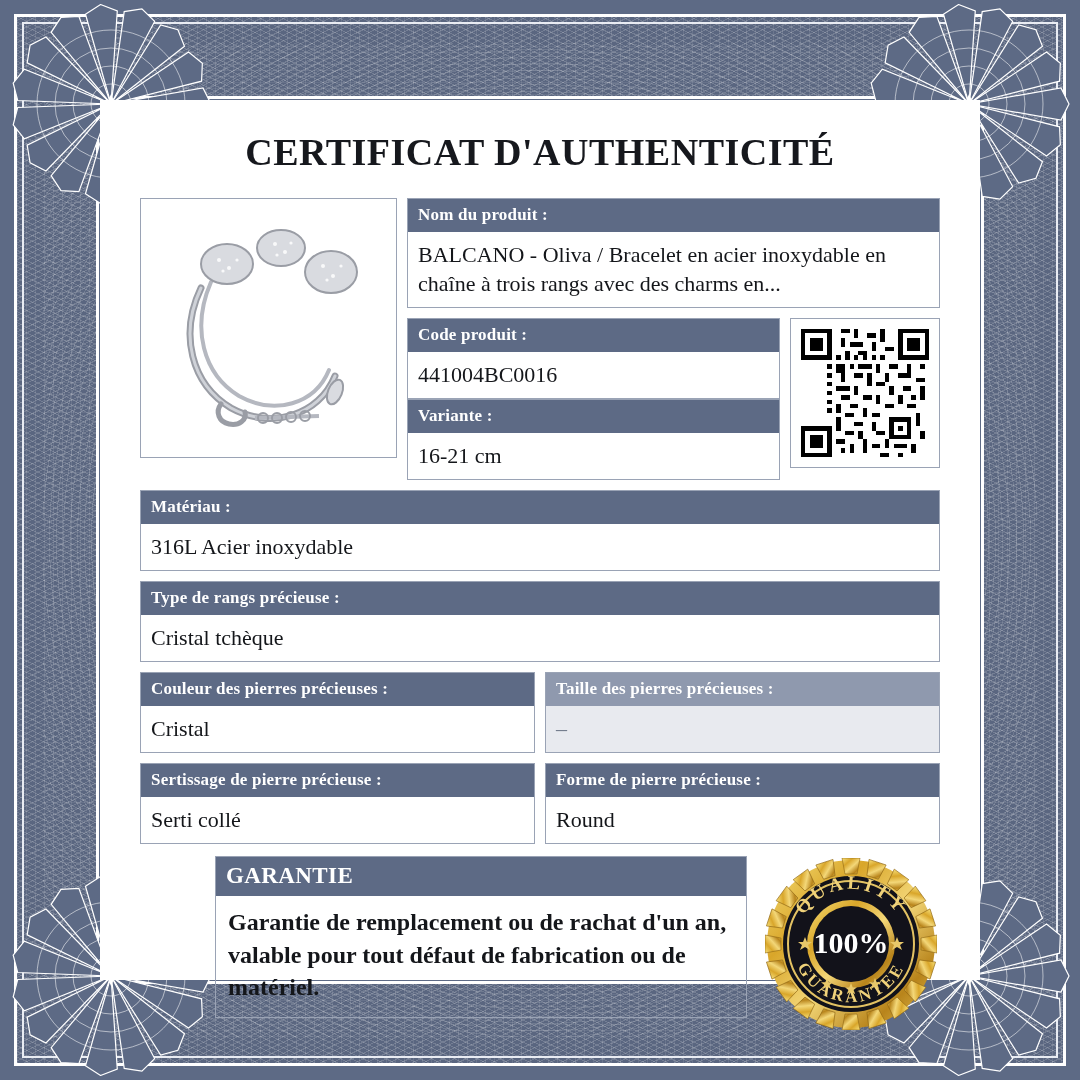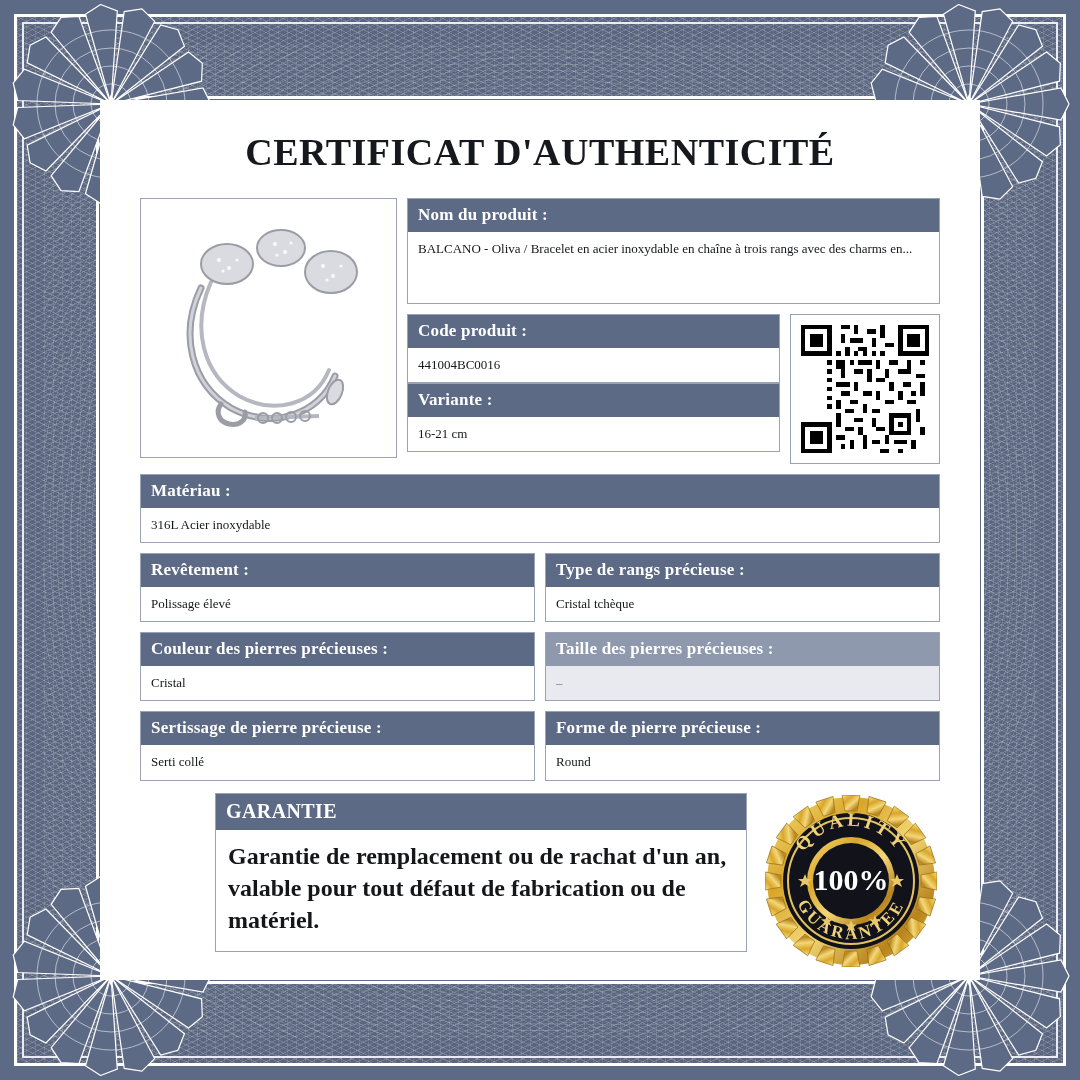--- a/index.html
+++ b/index.html
@@ -116,21 +116,21 @@
   .field .lbl {
     background: #5d6a85;
     color: #ffffff;
     font-weight: bold;
     font-size: 17px;
     padding: 6px 10px 7px 10px;
     letter-spacing: 0.2px;
   }
   .field .val {
     padding: 8px 10px 9px 10px;
-    font-size: 13px;
+    font-size: 22px;
     color: #14161a;
     line-height: 1.32;
     background: #ffffff;
   }
   .field.muted .lbl { background: #8f99ae; }
   .field.muted .val { background: #e8eaef; color: #6e7788; }
 
   .field.name .val { min-height: 54px; }
 
   .mid-row {
@@ -170,21 +170,21 @@
   }
   .warranty {
     width: 530px;
     margin-left: 75px;
     border: 1px solid #9aa3b5;
   }
   .warranty .lbl {
     background: #5d6a85;
     color: #ffffff;
     font-weight: bold;
-    font-size: 20px;
+    font-size: 23px;
     padding: 6px 10px 7px 10px;
     letter-spacing: 0.4px;
   }
   .warranty .val {
     padding: 10px 12px 14px 12px;
     font-size: 24px;
     font-weight: bold;
     line-height: 1.35;
     color: #14161a;
   }
@@ -495,24 +495,20 @@
 
     <div class="field">
       <div class="lbl">Matériau :</div>
       <div class="val">316L Acier inoxydable</div>
     </div>
 
     <div style="height:10px"></div>
 
     <div class="two-col">
       <div class="field">
-        <div class="lbl">Revêtement :</div>
-        <div class="val">Polissage élevé</div>
-      </div>
-      <div class="field">
         <div class="lbl">Type de rangs précieuse :</div>
         <div class="val">Cristal tchèque</div>
       </div>
     </div>
 
     <div class="two-col">
       <div class="field">
         <div class="lbl">Couleur des pierres précieuses :</div>
         <div class="val">Cristal</div>
       </div>

